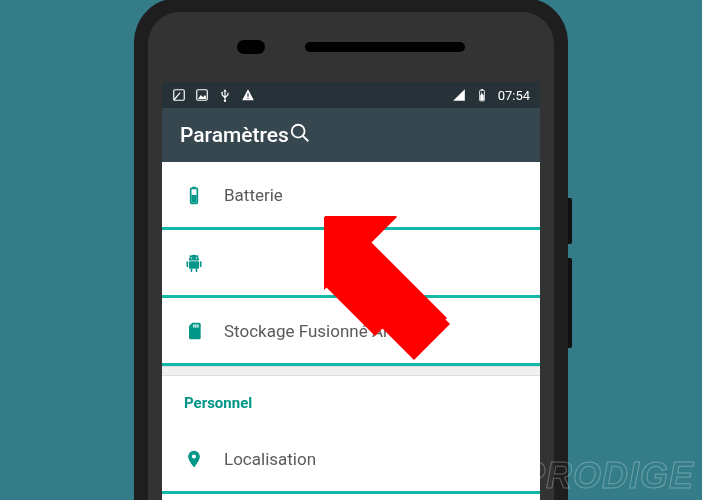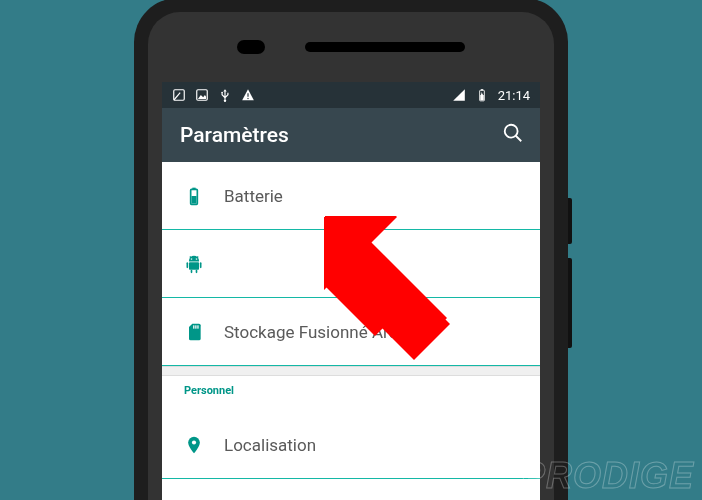--- a/index.html
+++ b/index.html
@@ -73,35 +73,34 @@
   }
   .sb-left, .sb-right { display: flex; align-items: center; gap: 9px; }
   .sb-ico { display:inline-flex; width:14px; height:14px; }
   .sb-ico svg { width:100%; height:100%; }
   .appbar {
     height: 54px;
     background: #37474f;
     color: #fff;
     display: flex;
     align-items: center;
-    justify-content: space-between;
     padding: 0 16px 0 18px;
   }
   .appbar-title {
     font-size: 21px;
     font-weight: 500;
   }
   .appbar-search svg { width:22px; height:22px; }
   .list { background:#fff; }
   .row {
     display: flex;
     align-items: center;
     height: 68px;
     padding-left: 22px;
-    border-bottom: 1px solid #14b8a6;
+    border-bottom: 3px solid #14b8a6;
   }
   .row:last-child { border-bottom: none; }
   .row .icon {
     width: 40px;
     display:flex;
     color:#009688;
   }
   .row .icon svg { width:20px; height:20px; }
   .row .label {
     color:#5a5a5a;
@@ -109,22 +108,22 @@
   }
   .section-divider {
     height: 10px;
     background:#f0f0f0;
     border-top:1px solid #ddd;
     border-bottom:1px solid #ddd;
   }
   .section-header {
     color:#009688;
     font-weight: bold;
-    font-size: 11px;
-    padding: 8px 0 14px 22px;
+    font-size: 15px;
+    padding: 18px 0 14px 22px;
     background:#fff;
   }
   
   .arrow-annot {
     position:absolute;
     left: 317px;
     top: 208px;
     pointer-events:none;
   }
   .arrow-annot svg { width:160px; height:170px; }
@@ -202,21 +201,21 @@
               </svg>
           </span>
           <span class="sb-ico">
             <svg viewBox="0 0 24 24" fill="#fff">
                 <rect x="8" y="4" width="8" height="18" rx="1" fill="none" stroke="#fff" stroke-width="1.5"></rect>
                 <rect x="10" y="2" width="4" height="2"></rect>
                 <rect x="9" y="12" width="6" height="9"></rect>
                 <path d="M12 6 L10 12 H12 L11 16 L14 10 H12 Z" fill="#fff"></path>
               </svg>
           </span>
-          <span>21:14</span>
+          <span>07:54</span>
         </div>
       </div>
 
       <div class="appbar">
         <span class="appbar-title">Paramètres</span>
         <span class="appbar-search">
           <svg viewBox="0 0 24 24" fill="none" stroke="#fff" stroke-width="2">
               <circle cx="10" cy="10" r="7"></circle>
               <line x1="21" y1="21" x2="15" y2="15"></line>
             </svg>

